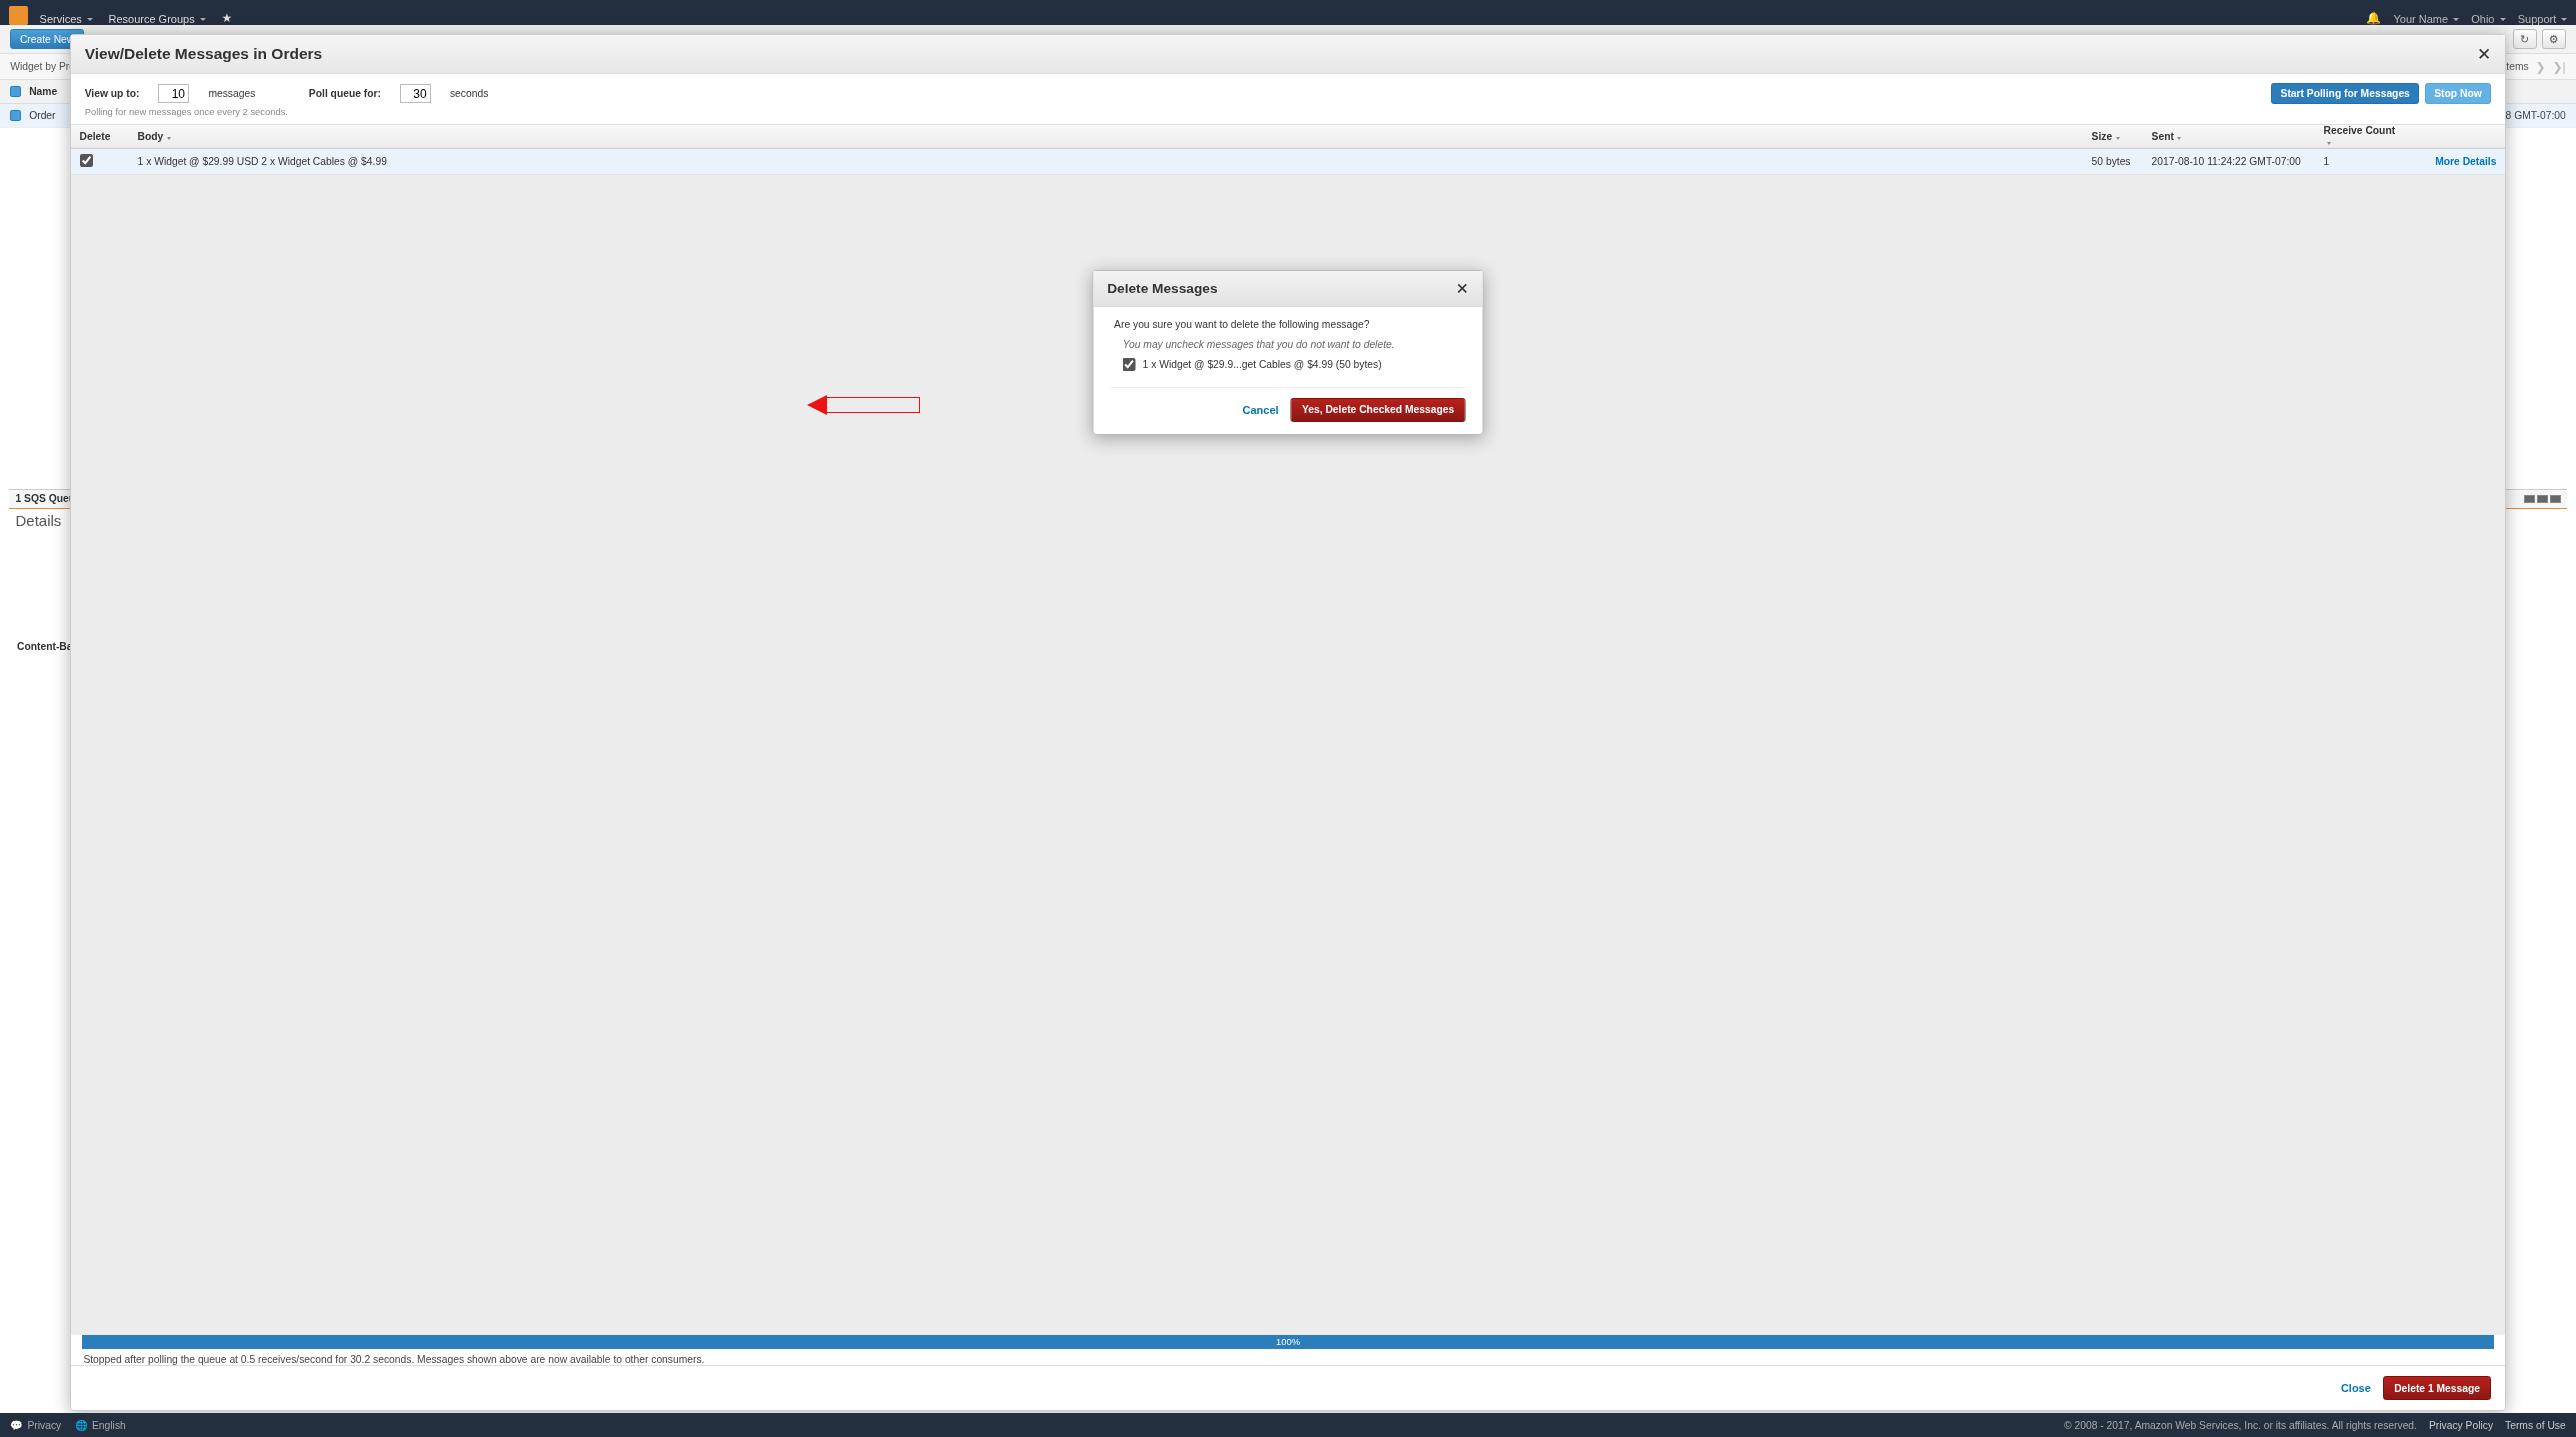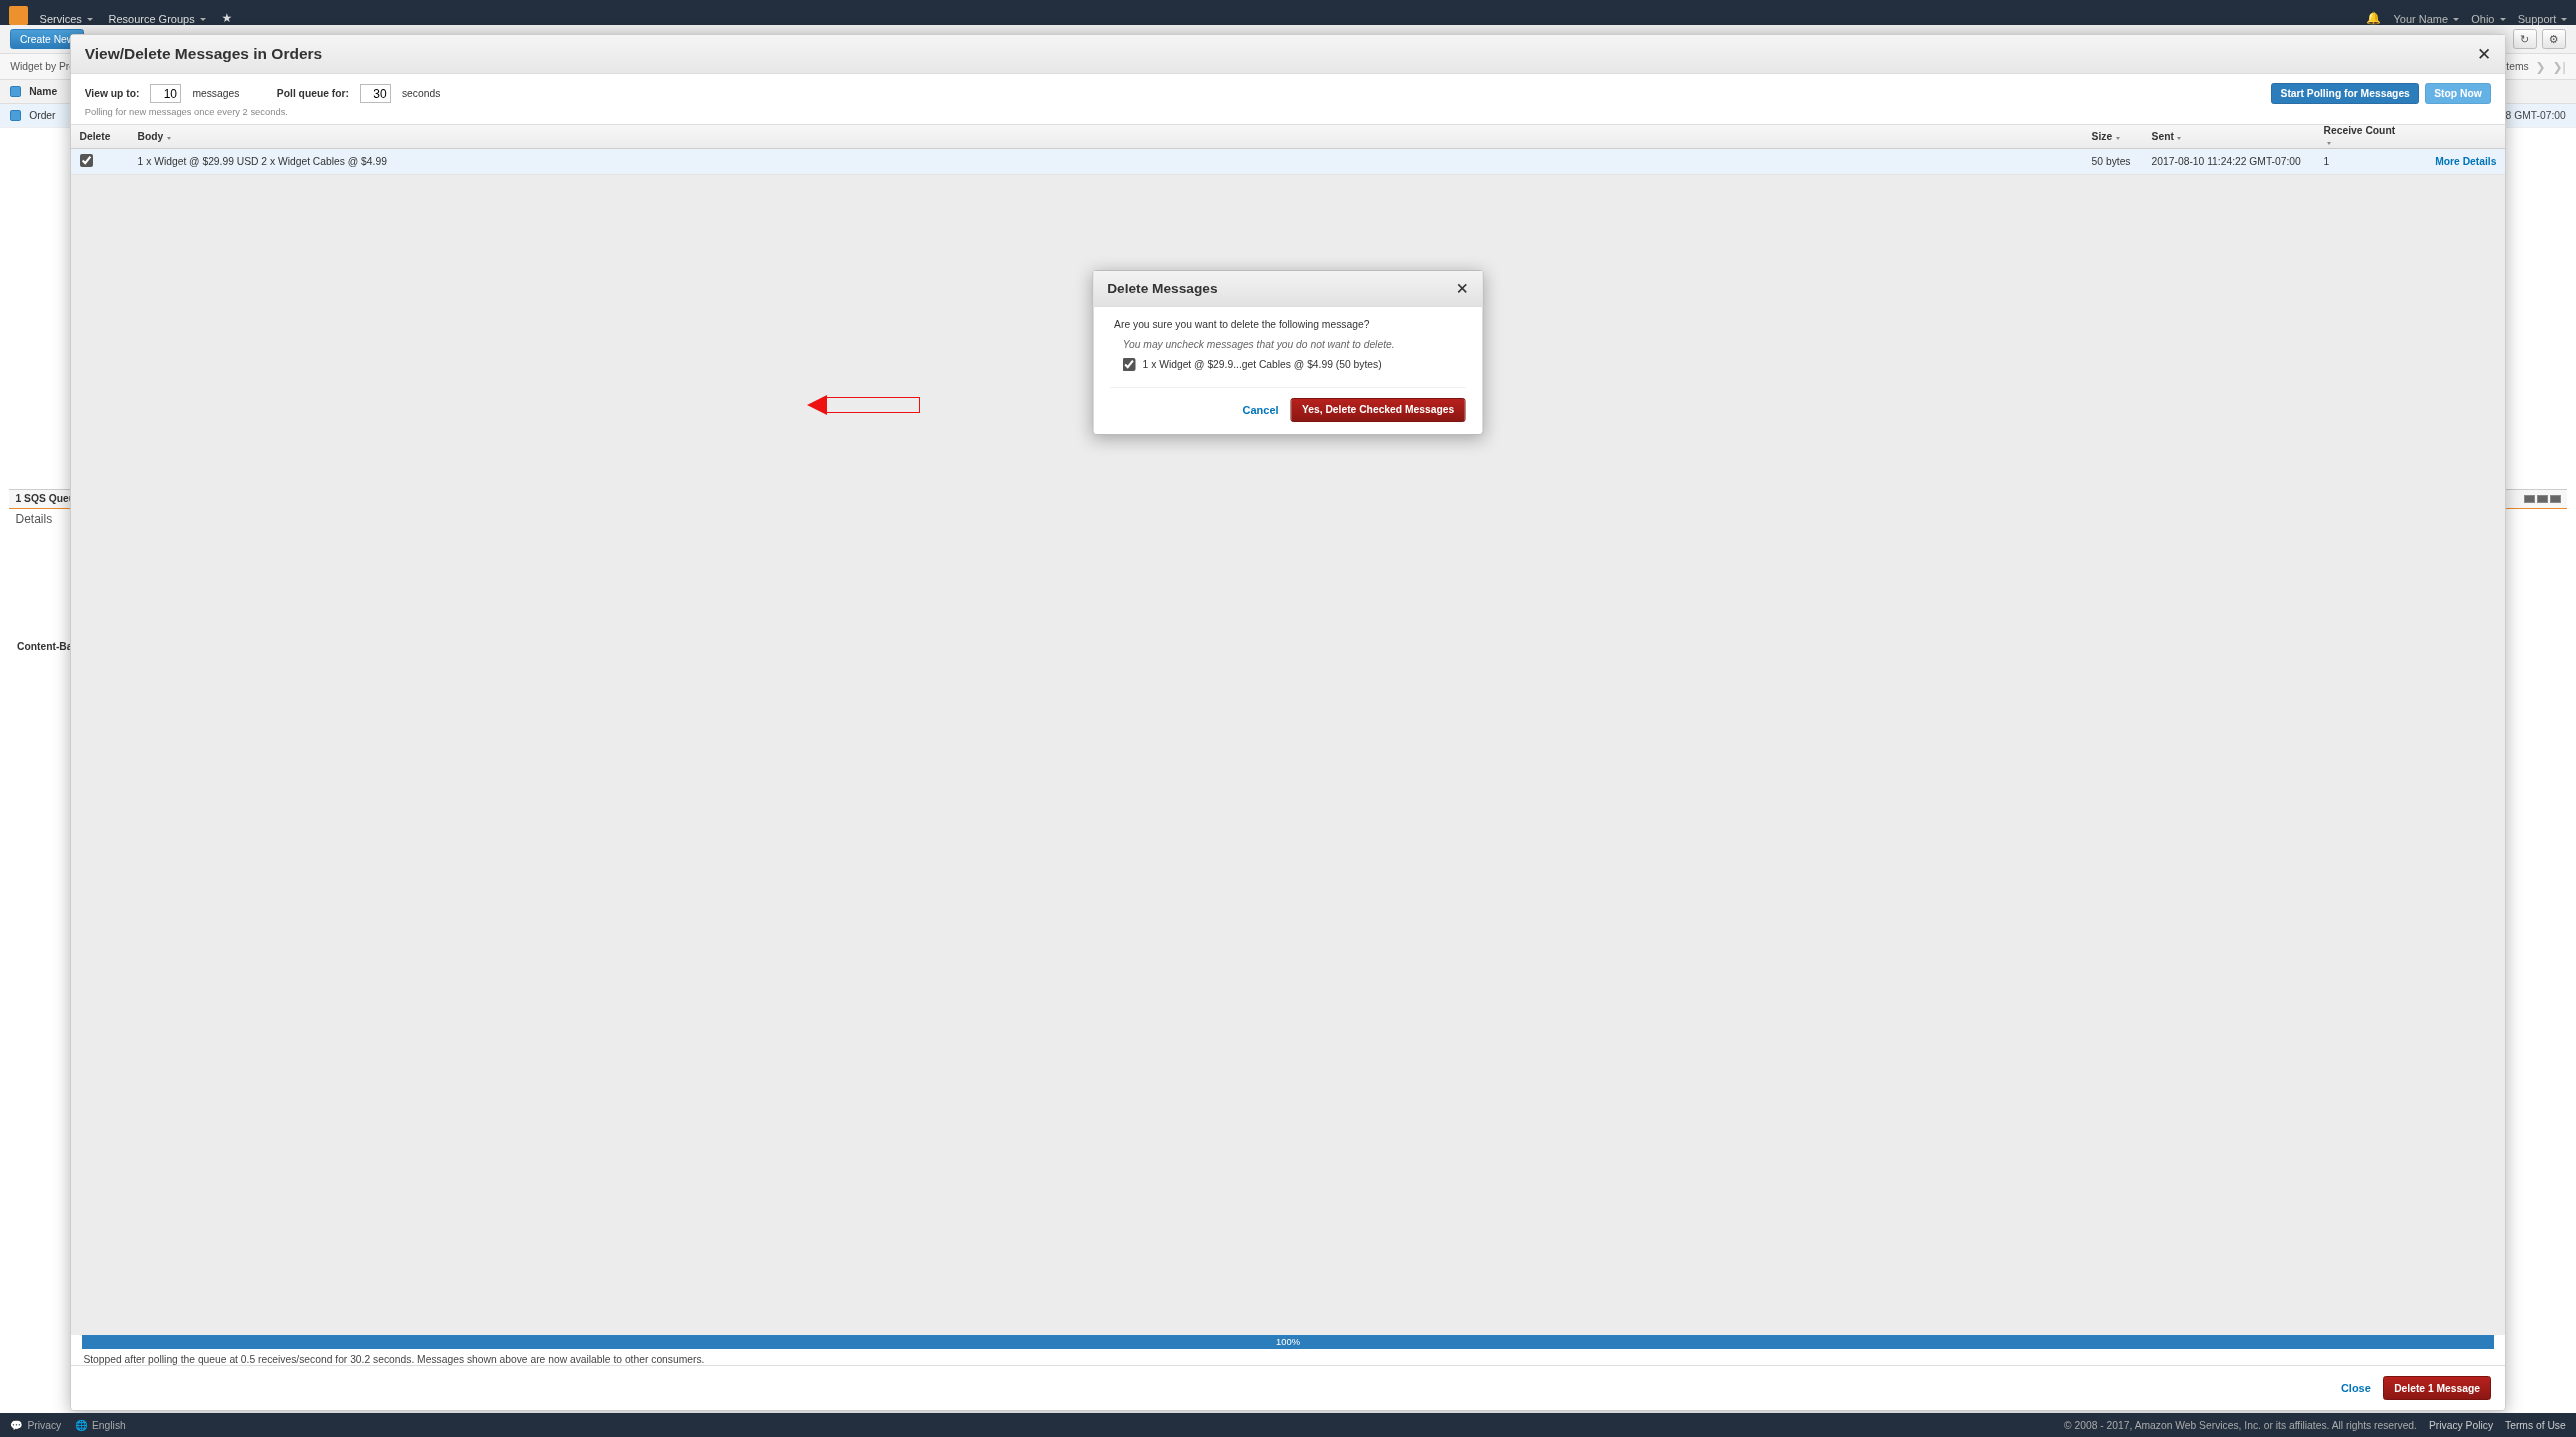--- a/index.html
+++ b/index.html
@@ -102,21 +102,21 @@
   position:absolute; left:8.6px; right:8.6px; top:489px;
   background:#f7f7f7; border-top:0.9px solid #ccc;
   border-bottom:1.7px solid #e98b2d;
   padding:3.4px 6.9px; font-weight:bold; font-size:10.3px;
   display:flex; align-items:center;
 }
 .selected-bar .view-icons { margin-left:auto; display:flex; gap:2.6px;}
 .vi { width:10.3px;height:8.6px;border:0.9px solid #888;background:#666;}
 .details-tabs {
   position:absolute; left:8.6px; top:509px;
-  padding:3.4px 6.9px; font-size:12px; color:#555;
+  padding:3.4px 6.9px; font-size:15px; color:#555;
 }
 .content-label {
   position:absolute; left:17px; top:641px; font-size:10.3px; font-weight:bold; color:#333;
 }
 
 
 .footer {
   position:fixed; left:0; right:0; bottom:0;
   background:#232f3e; color:#aaa;
   height:24px; display:flex; align-items:center;
@@ -137,21 +137,21 @@
   display:flex; flex-direction:column;
 }
 .modal-head {
   background:linear-gradient(#f5f5f5,#e7e7e7);
   border-bottom:0.9px solid #ddd;
   padding:8.6px 13.7px; display:flex; align-items:center;
 }
 .modal-head h2 { font-size:15.5px; font-weight:bold; color:#333;}
 .modal-head .x { margin-left:auto; font-size:17px; cursor:pointer; color:#333;}
 .modal-controls {
-  padding:8.6px 13.7px 1.7px; display:flex; align-items:center; gap:11px;
+  padding:8.6px 13.7px 1.7px; display:flex; align-items:center; gap:19px;
   font-size:10.3px;
 }
 .modal-controls .lab { font-weight:bold; }
 .num-input { width:31px; border:0.9px solid #bbb; padding:1.7px 3.4px; text-align:right; font-size:12px;}
 .modal-controls .right { margin-left:auto; display:flex; gap:5.2px;}
 .btn-blue {
   background:#2b7dbb; color:#fff; border:0.9px solid #2b6da4;
   padding:4.3px 8.6px; border-radius:2.6px; font-weight:bold; font-size:10.3px; cursor:pointer;
 }
 .btn-blue.light { background:#64b1e6; border-color:#5aa4d6;}

